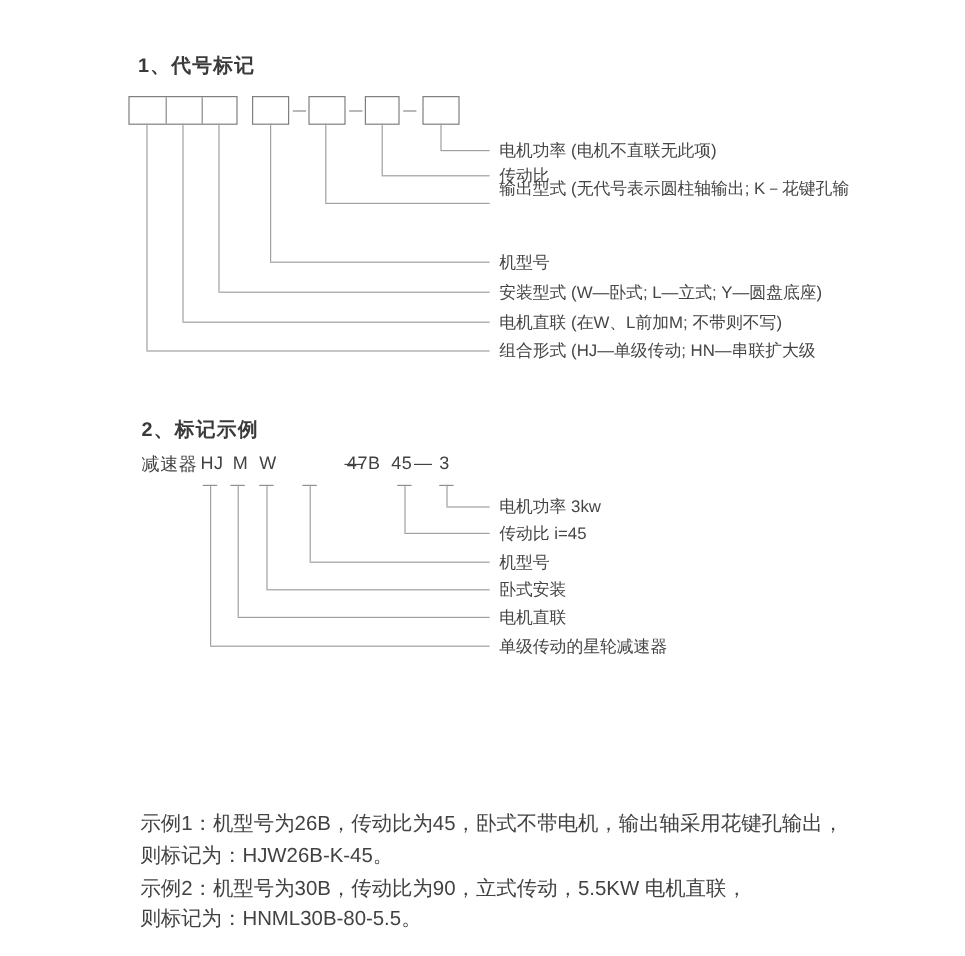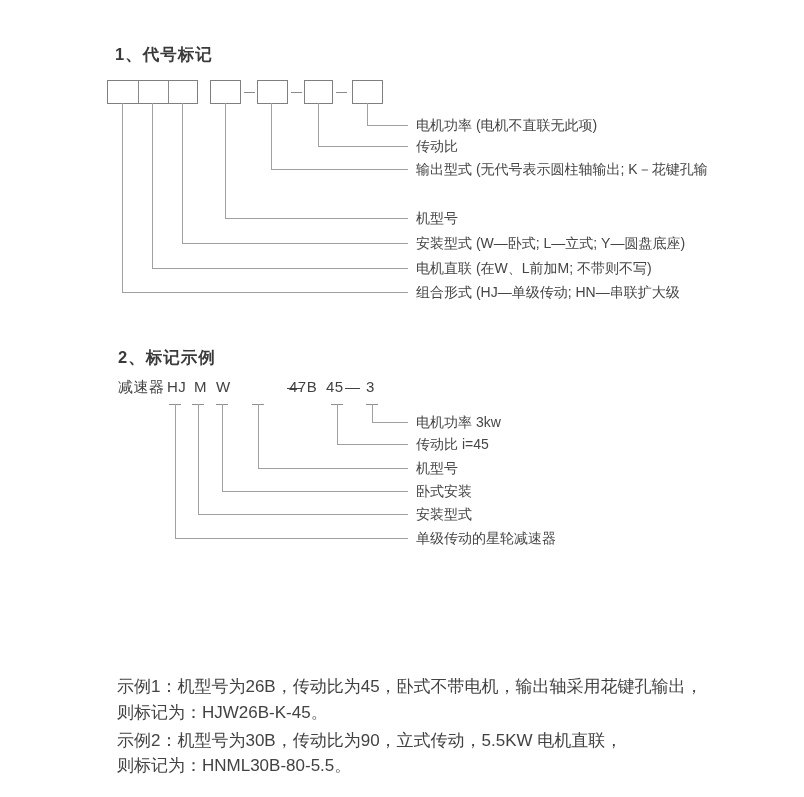--- a/index.html
+++ b/index.html
@@ -107,21 +107,21 @@
     <div class="hl" style="left:182px;top:243px;width:226px;"></div>
     <div class="hl" style="left:152px;top:268px;width:256px;"></div>
     <div class="hl" style="left:122px;top:292px;width:286px;"></div>
 
     <div class="lbl" style="top:113px;">
       <span>电机功率 (电机不直联无此项)</span>
     </div>
     <div class="lbl" style="top:134px;">
       <span>传动比</span>
     </div>
-    <div class="lbl" style="top:157px;">
+    <div class="lbl" style="top:145px;">
       <span>输出型式 (无代号表示圆柱轴输出; K－花键孔输</span>
     </div>
     <div class="lbl" style="top:206px;">
       <span>机型号</span>
     </div>
     <div class="lbl" style="top:231px;">
       <span>安装型式 (W—卧式; L—立式; Y—圆盘底座)</span>
     </div>
     <div class="lbl" style="top:256px;">
       <span>电机直联 (在W、L前加M; 不带则不写)</span>
@@ -163,21 +163,21 @@
     <div class="hl" style="left:337px;top:444px;width:71px;"></div>
     <div class="hl" style="left:258px;top:468px;width:150px;"></div>
     <div class="hl" style="left:222px;top:491px;width:186px;"></div>
     <div class="hl" style="left:198px;top:514px;width:210px;"></div>
     <div class="hl" style="left:175px;top:538px;width:233px;"></div>
 
     <div class="xlbl" style="top:411px;">电机功率 3kw</div>
     <div class="xlbl" style="top:433px;">传动比 i=45</div>
     <div class="xlbl" style="top:457px;">机型号</div>
     <div class="xlbl" style="top:480px;">卧式安装</div>
-    <div class="xlbl" style="top:503px;">安装型式</div>
+    <div class="xlbl" style="top:503px;">电机直联</div>
     <div class="xlbl" style="top:527px;">单级传动的星轮减速器</div>
   </div>
 
   <div>
     <div class="note" style="top:673px;">示例1：机型号为26B，传动比为45，卧式不带电机，输出轴采用花键孔输出，</div>
     <div class="note" style="top:699px;">则标记为：HJW26B-K-45。</div>
     <div class="note" style="top:727px;">示例2：机型号为30B，传动比为90，立式传动，5.5KW 电机直联，</div>
     <div class="note" style="top:752px;">则标记为：HNML30B-80-5.5。</div>
   </div>
 

